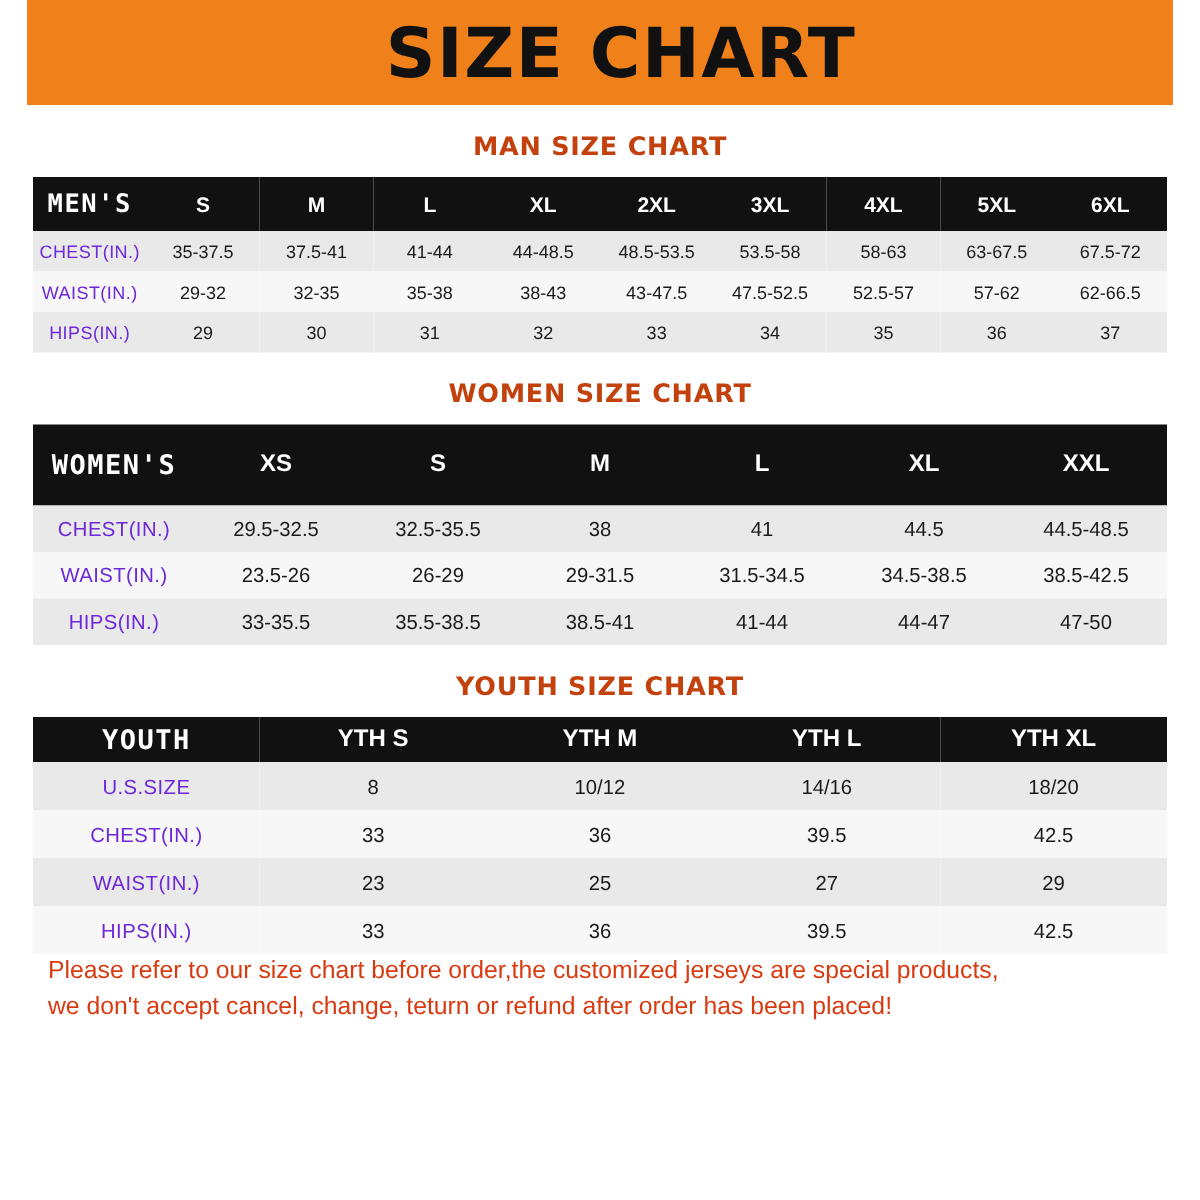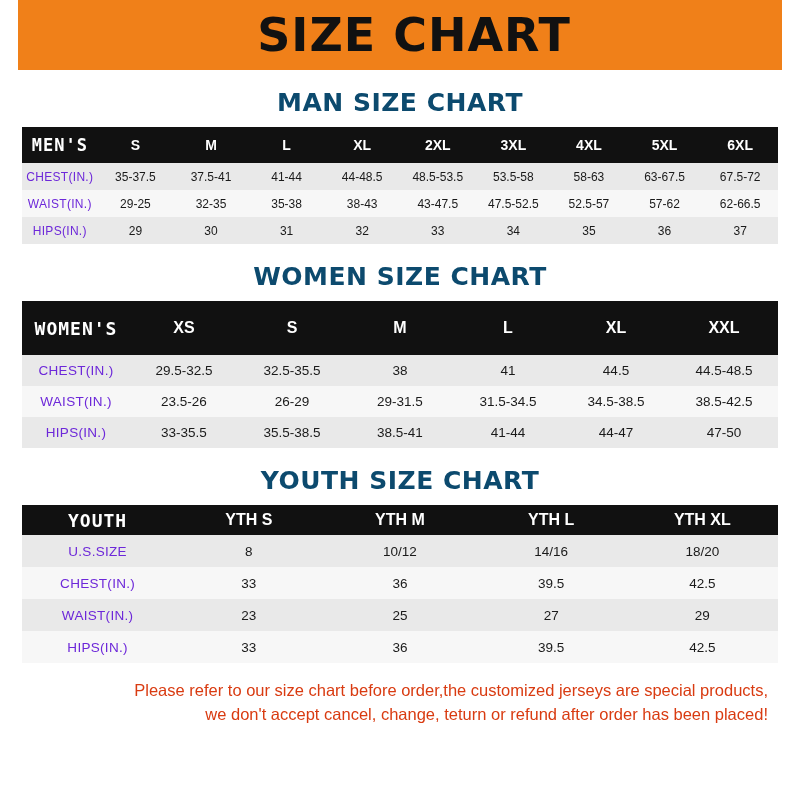--- a/index.html
+++ b/index.html
@@ -50,22 +50,22 @@
 
   .content {
     padding: 0 22px;
     box-sizing: border-box;
   }
 
   .section-title {
     text-align: center;
     font-family: "DejaVu Sans", sans-serif;
     font-weight: bold;
-    font-size: 25px;
-    color: #0c4a6e;
+    font-size: 17px;
+    color: #c2410c;
     margin: 18px 0 10px 0;
     letter-spacing: 0.5px;
   }
 
   table.size-table {
     width: 100%;
     border-collapse: collapse;
     table-layout: fixed;
   }
   table.size-table th,
@@ -111,23 +111,23 @@
   #women-table thead th { height: 54px; font-size: 16px; }
   #women-table tbody td { height: 31px; font-size: 13.5px; }
   #youth-table thead th { height: 30px; font-size: 16px; }
   #youth-table tbody td { height: 32px; font-size: 13.5px; }
 
   #man-table thead th.corner { font-size: 17px; }
   #women-table thead th.corner { font-size: 18px; }
   #youth-table thead th.corner { font-size: 18px; }
 
   .footer-note {
-    margin-top: 16px;
+    margin-top: 0;
     padding: 0 10px;
-    text-align: right;
+    text-align: left;
     color: #d93b11;
     font-size: 16.5px;
     line-height: 1.45;
     font-family: "Liberation Sans", sans-serif;
   }
   .footer-note div { white-space: nowrap; }
 </style>
 </head>
 <body>
 
@@ -165,21 +165,21 @@
           <td>41-44</td>
           <td>44-48.5</td>
           <td>48.5-53.5</td>
           <td>53.5-58</td>
           <td>58-63</td>
           <td>63-67.5</td>
           <td>67.5-72</td>
         </tr>
         <tr class="row-odd">
           <td class="rowhead">WAIST(IN.)</td>
-          <td>29-25</td>
+          <td>29-32</td>
           <td>32-35</td>
           <td>35-38</td>
           <td>38-43</td>
           <td>43-47.5</td>
           <td>47.5-52.5</td>
           <td>52.5-57</td>
           <td>57-62</td>
           <td>62-66.5</td>
         </tr>
         <tr class="row-even">

